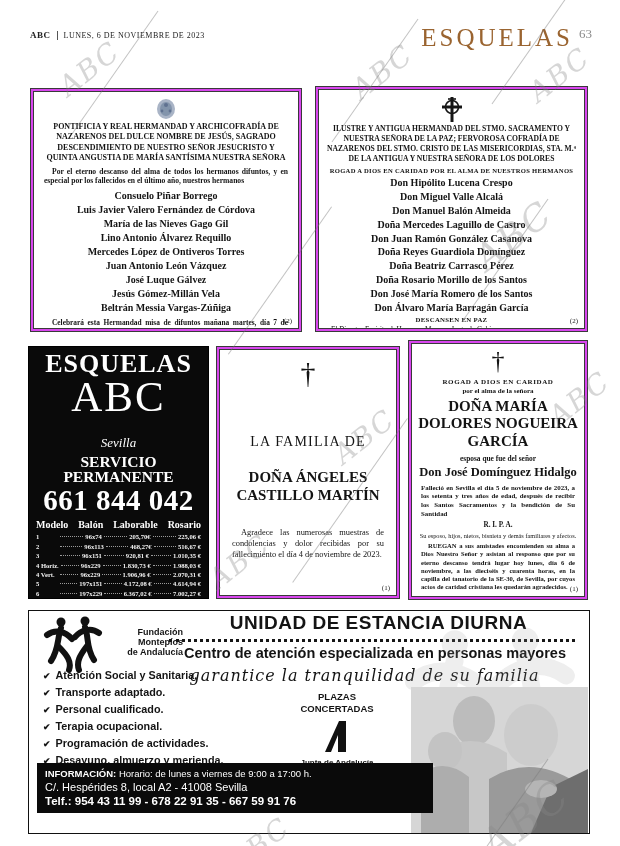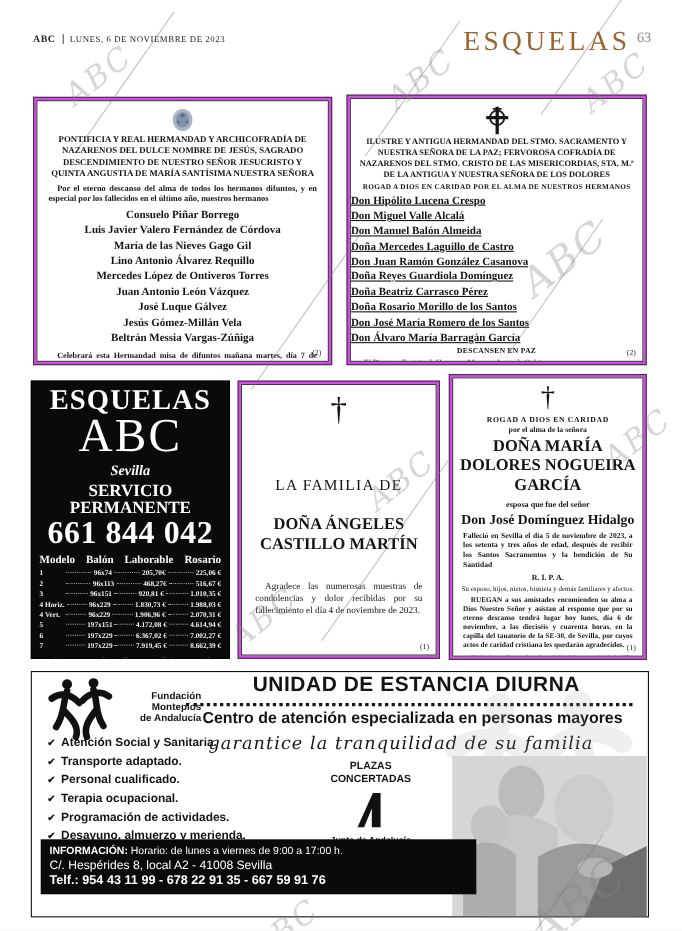--- a/index.html
+++ b/index.html
@@ -25,29 +25,29 @@
   .n1 .intro{font-size:7.6px;font-weight:bold;text-align:justify;line-height:1.25;margin:3px 10px 0 10px;text-indent:8px;}
   .n1 .names{margin:3px 0 0 0;}
   .n1 .names div{font-size:10px;font-weight:bold;text-align:center;line-height:1.4;}
   .n1 .b1{font-size:7.4px;font-weight:bold;text-align:justify;line-height:1.25;margin:3px 10px 0 10px;text-indent:8px;}
   
   .n2{left:315px;top:86px;width:273px;height:246px;}
   .n2 .crossicon{display:block;margin:5px auto 1px auto;}
   .n2 .head{font-size:7.6px;font-weight:bold;text-align:center;line-height:1.3;margin:1px 8px 0 8px;}
   .n2 .sub{font-size:6.6px;font-weight:bold;text-align:center;letter-spacing:.3px;margin:4px 8px 0 8px;}
   .n2 .names{margin:2px 0 0 0;}
-  .n2 .names div{font-size:10px;font-weight:bold;line-height:1.38;text-decoration:underline;}
+  .n2 .names div{font-size:10px;font-weight:bold;text-align:center;line-height:1.38;}
   .n2 .rip{font-size:6.8px;font-weight:bold;text-align:center;margin-top:2px;letter-spacing:.3px;}
   .n2 .b1{font-size:7.2px;text-align:left;margin:3px 10px 0 12px;}
   
   .blackbox{position:absolute;left:28px;top:346px;width:181px;height:253px;background:#0a0a0a;color:#fff;
             border:1px solid #000;box-sizing:border-box;text-align:center;overflow:hidden;}
   .bb-esquelas{font-size:26px;font-weight:bold;letter-spacing:1px;margin-top:4px;line-height:1;}
   .bb-abc{font-size:43px;line-height:.95;letter-spacing:2px;font-family:"Liberation Serif",serif;}
-  .bb-city{font-size:13px;font-style:italic;font-weight:bold;line-height:1;margin-top:3px;}
+  .bb-city{font-size:13px;font-style:italic;font-weight:normal;line-height:1;margin-top:18px;}
   .bb-serv{font-size:15.5px;font-weight:bold;margin-top:5px;line-height:1;}
   .bb-phone{font-size:29px;font-weight:bold;line-height:1.05;letter-spacing:.5px;}
   .ptable{margin:4px 7px 0 7px;text-align:left;}
   .phead{display:flex;justify-content:space-between;font-size:10px;font-weight:bold;margin-bottom:2px;text-align:center;}
   .prow{display:flex;align-items:baseline;font-size:6.6px;font-weight:bold;line-height:9.4px;color:#f2f2f2;}
   .prow .c1{min-width:22px;}
   .prow .c2{text-align:right;}
   .prow .c3{text-align:right;}
   .prow .c4{text-align:right;}
   .lead{flex:1;border-bottom:1px dotted #9a9a9a;margin:0 2px;transform:translateY(-2px);}

